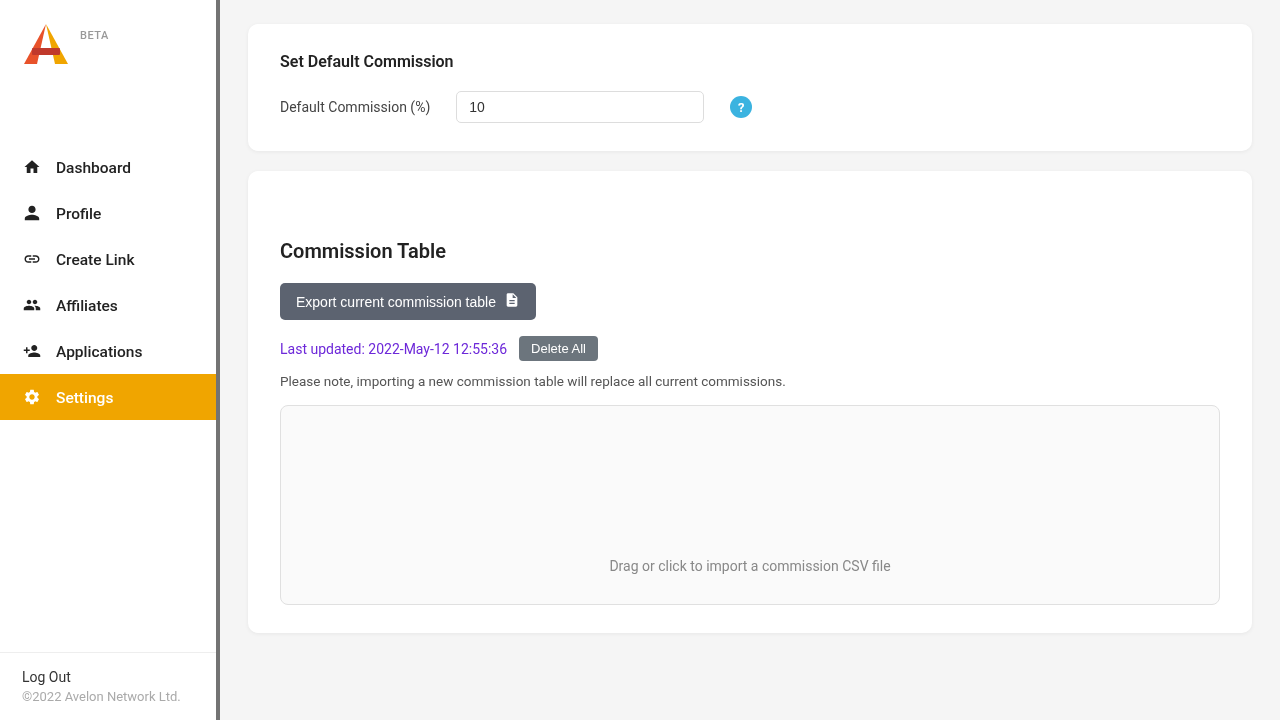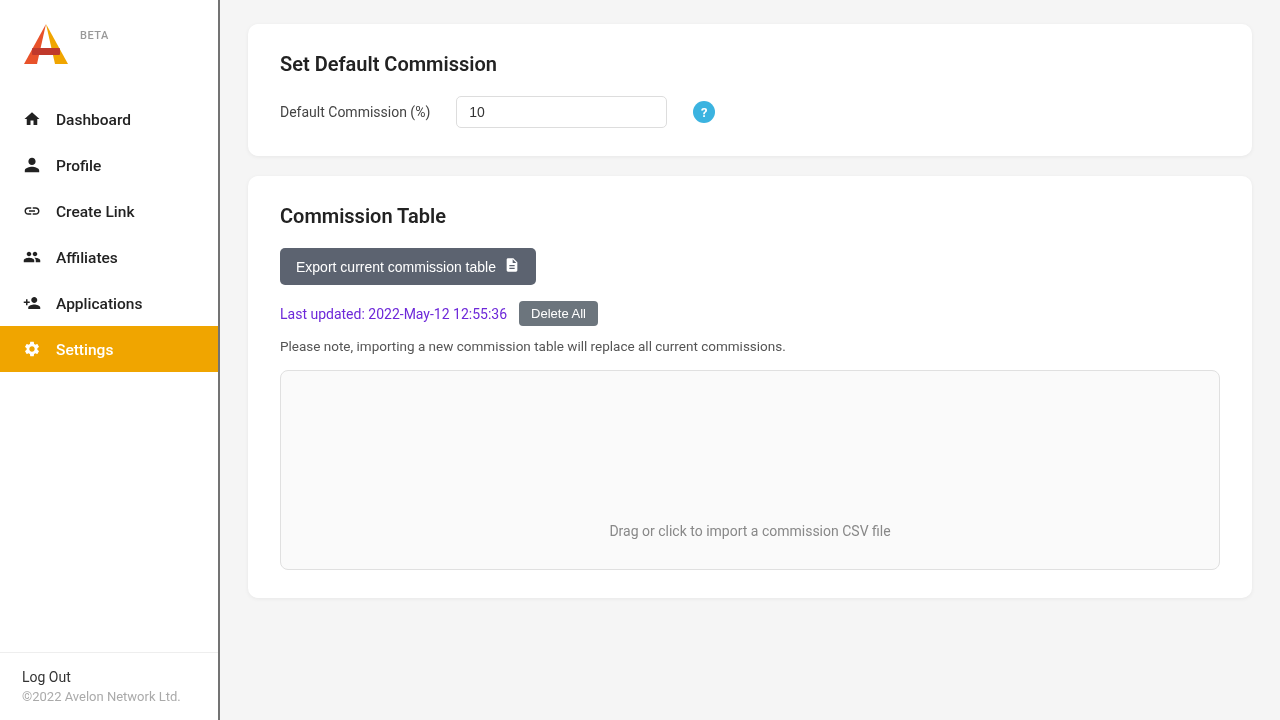--- a/index.html
+++ b/index.html
@@ -13,21 +13,22 @@
     }
 
     
     .sidebar {
       width: 220px;
       min-width: 220px;
       background: #fff;
       display: flex;
       flex-direction: column;
       height: 100%;
-      border-right: 2px solid #737373;
+      border-right: 4px solid #737373;
+      gap: 48px;
     }
 
     .sidebar-logo {
       padding: 18px 20px;
       display: flex;
       align-items: center;
       gap: 8px;
     }
 
     .logo-mark {
@@ -105,21 +106,21 @@
     
     .card {
       background: #fff;
       border-radius: 10px;
       padding: 28px 32px;
       margin-bottom: 20px;
       box-shadow: 0 1px 4px rgba(0,0,0,0.06);
     }
 
     .card-title {
-      font-size: 20px;
+      font-size: 16px;
       font-weight: 600;
       color: #222;
       margin-bottom: 20px;
     }
 
     
     .form-row {
       display: flex;
       align-items: center;
       gap: 26px;
@@ -129,21 +130,21 @@
       font-size: 14px;
       color: #444;
       white-space: nowrap;
     }
 
     .form-input {
       border: 1px solid #ddd;
       border-radius: 5px;
       padding: 7px 12px;
       font-size: 14px;
-      width: 211px;
+      width: 248px;
       outline: none;
       color: #333;
     }
 
     .help-icon {
       width: 22px;
       height: 22px;
       background: #3bb3e0;
       border-radius: 50%;
       display: flex;
@@ -155,20 +156,21 @@
       cursor: pointer;
       flex-shrink: 0;
     }
 
     
     .section-title {
       font-size: 20px;
       font-weight: 600;
       color: #222;
       margin-bottom: 20px;
+      margin-top: 40px;
     }
 
     .export-btn {
       background: #5c6370;
       color: #fff;
       border: none;
       border-radius: 5px;
       padding: 9px 16px;
       font-size: 14px;
       cursor: pointer;

